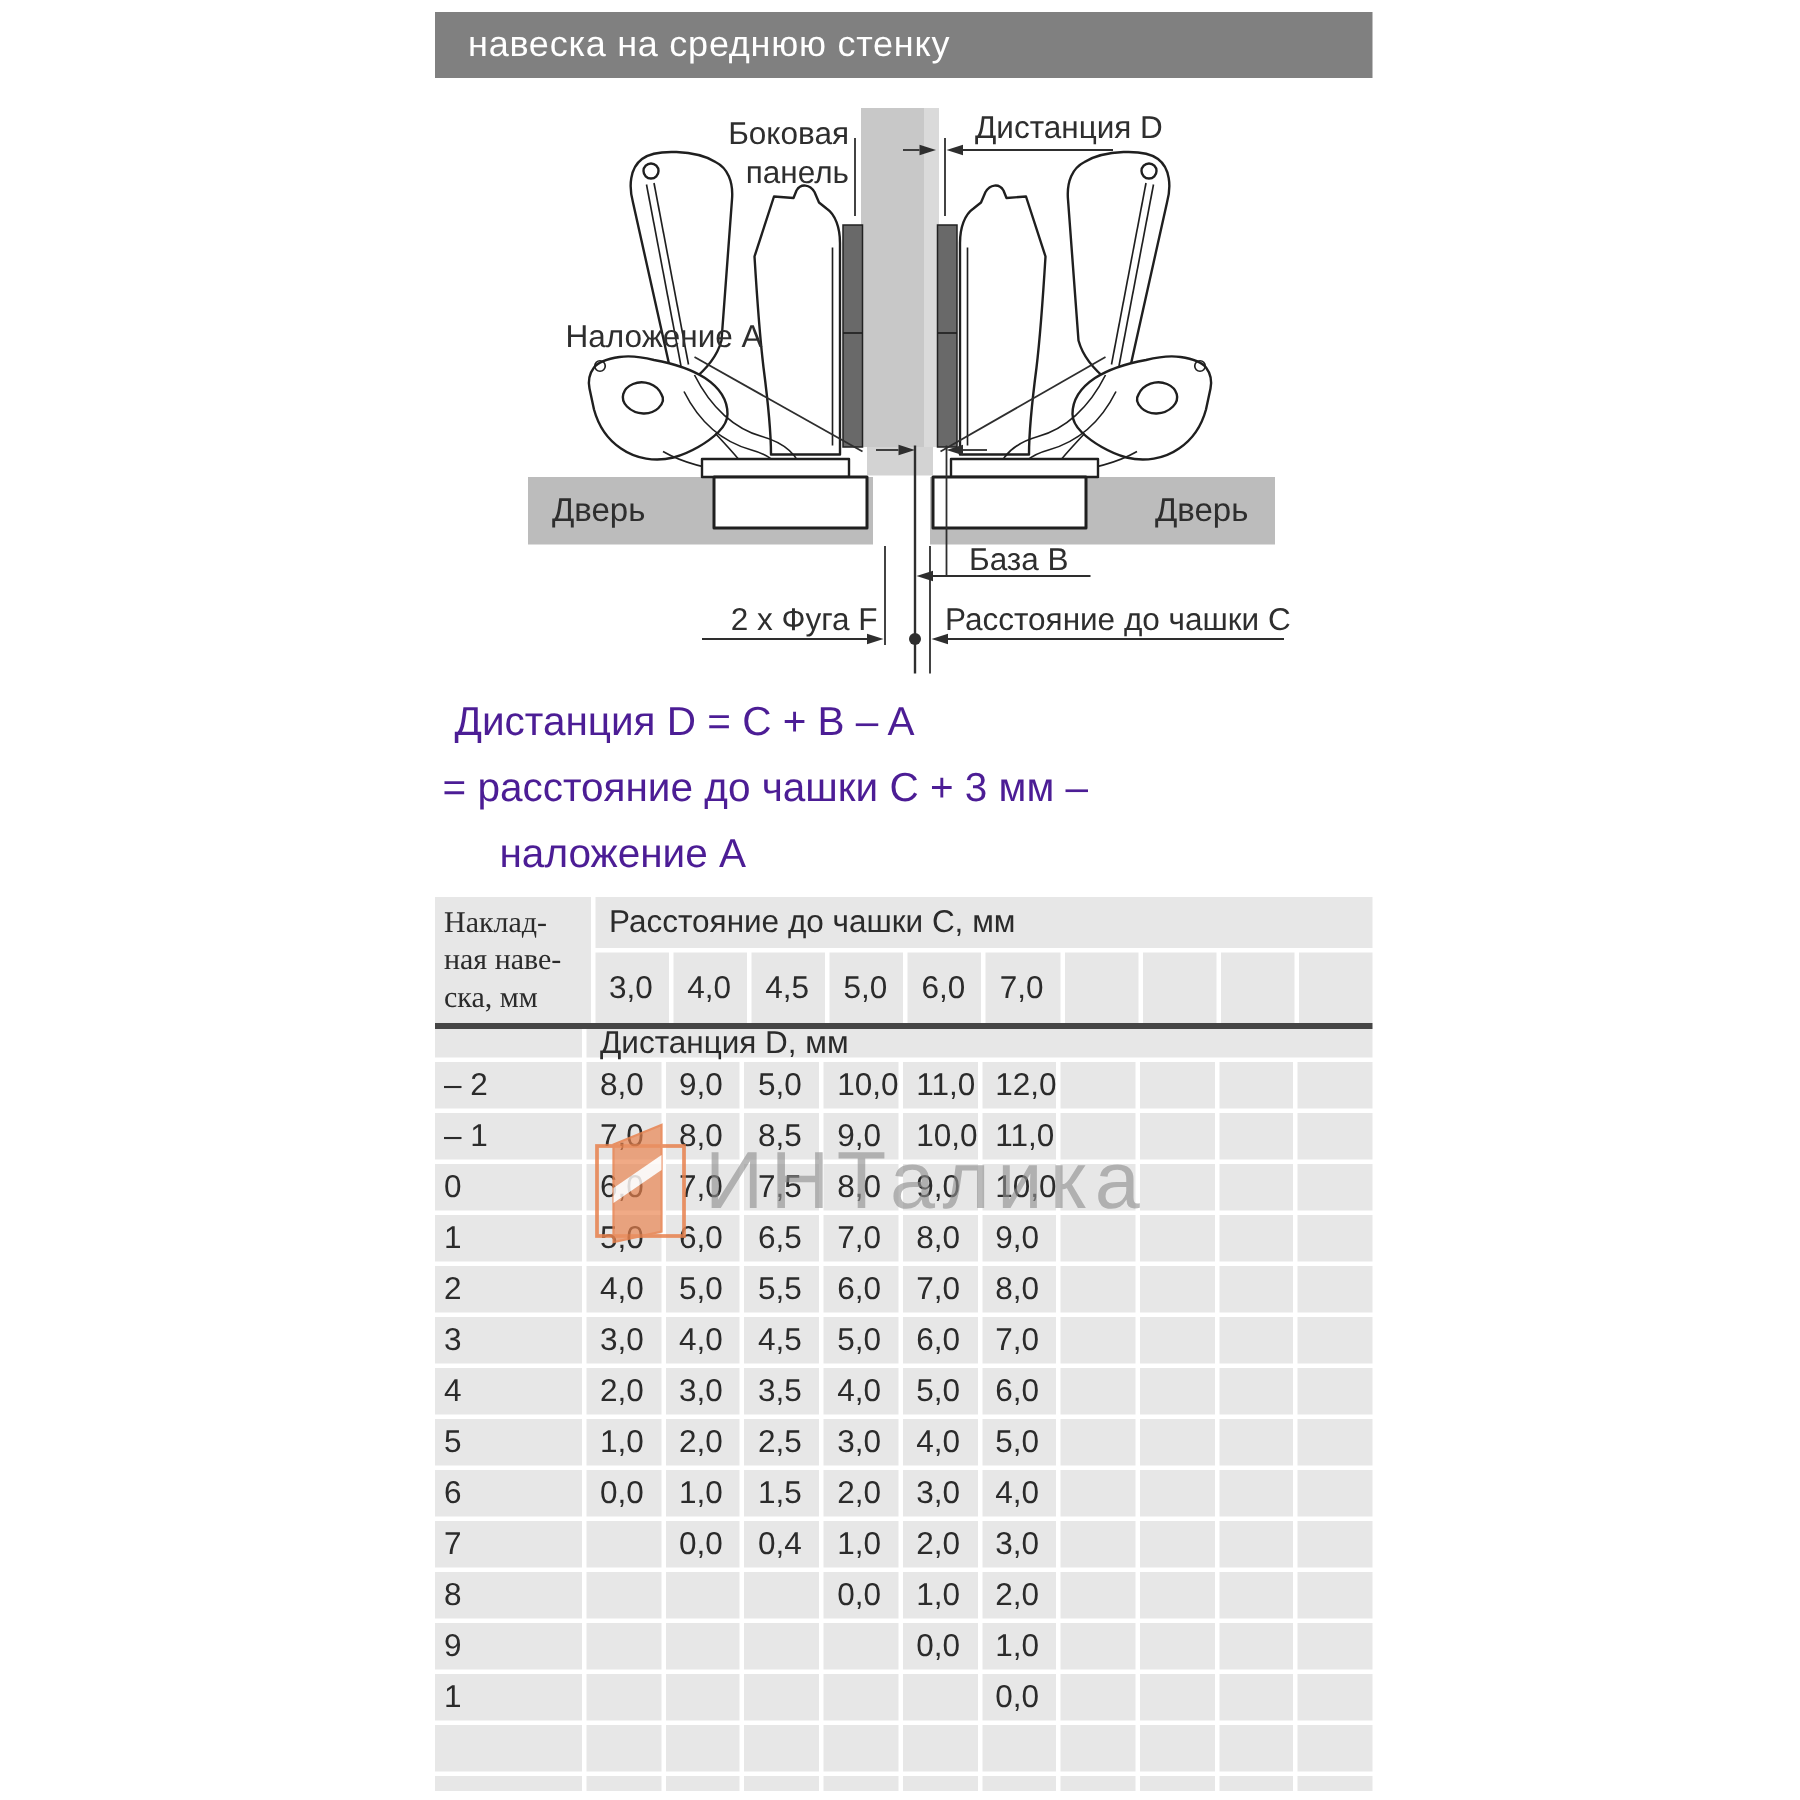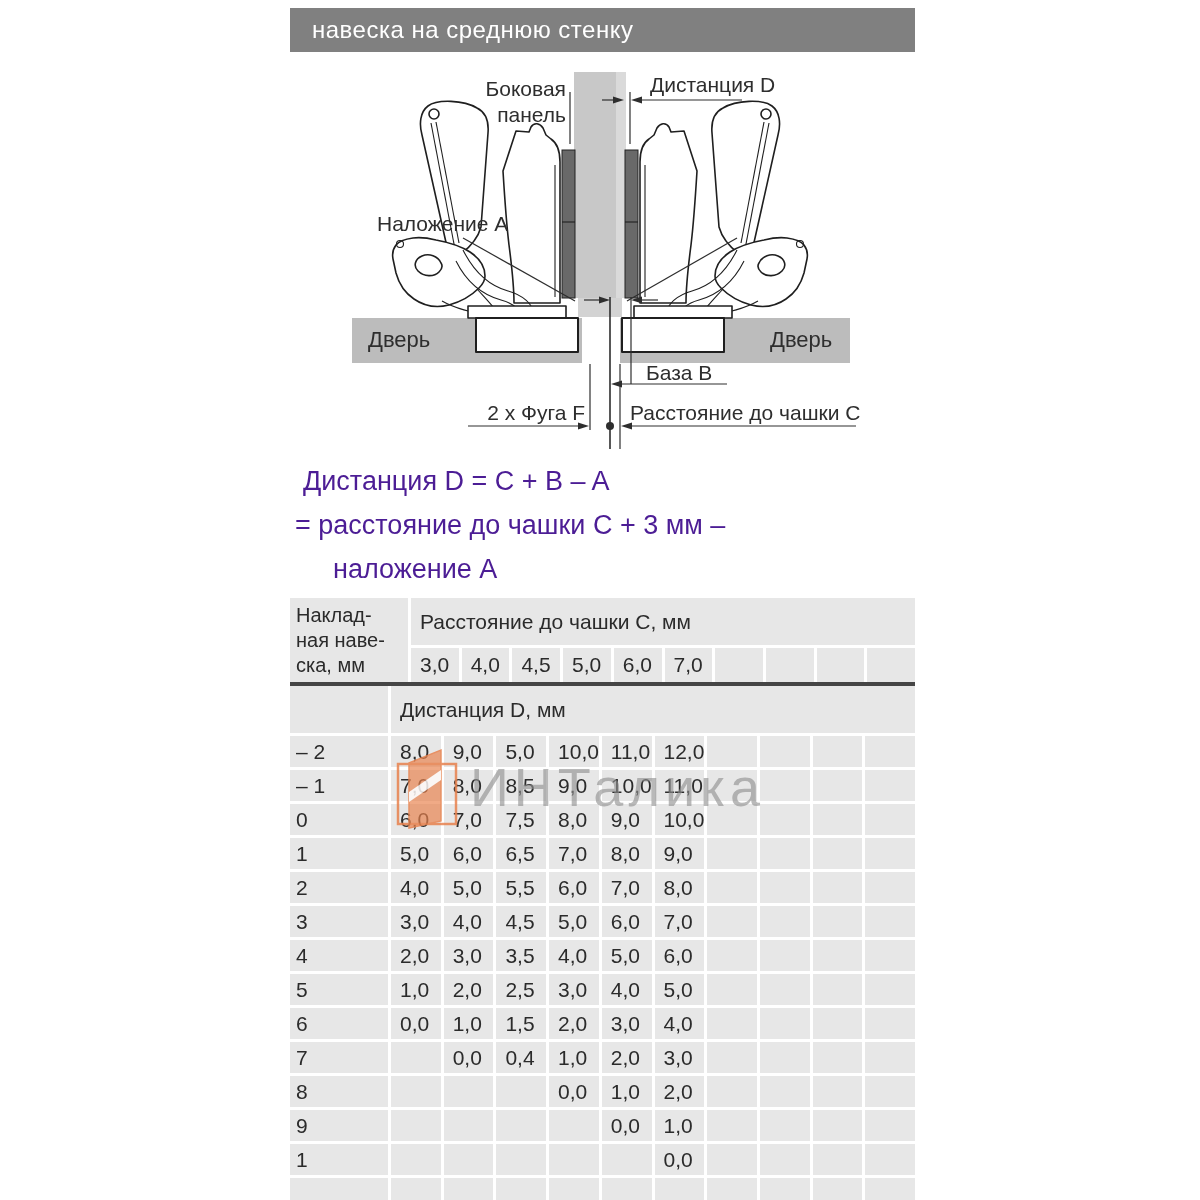--- a/index.html
+++ b/index.html
@@ -22,27 +22,27 @@
   .f-step{fill:var(--panel-step);}
   .f-strip{fill:var(--strip);stroke:#222;stroke-width:1;}
   .f-door{fill:var(--door);}
   
   .formula{position:absolute;left:295px;top:459px;font-size:27px;line-height:44px;color:#4c1d95;}
   .formula .l1{margin-left:8px;}
   .formula .l3{margin-left:38px;}
   
   .dtable{position:absolute;left:290px;top:598px;width:625px;font-size:21px;color:#2b2b2b;}
   .t-head{display:flex;gap:3px;height:84px;}
-  .t-corner{width:98px;background:var(--cell-bg);padding:5px 14px 0 6px;font-size:20px;line-height:25px;}
+  .t-corner{width:98px;background:var(--cell-bg);padding:5px 0 0 6px;font-size:20px;line-height:25px;font-family:Liberation Serif, serif;}
   .t-headright{flex:1;display:flex;flex-direction:column;gap:3px;}
-  .t-group{height:47px;background:var(--cell-bg);display:flex;align-items:center;padding-left:9px;text-align:center;}
+  .t-group{height:34px;background:var(--cell-bg);display:flex;align-items:center;padding-left:9px;text-align:center;}
   .t-cols{flex:1;display:grid;grid-template-columns:repeat(10,1fr);gap:3px;}
   .t-cols .cell{background:var(--cell-bg);display:flex;align-items:center;padding-left:9px;}
   .t-rule{height:4px;background:var(--rule);}
-  .t-span{display:flex;gap:3px;height:47px;margin-bottom:3px;}
+  .t-span{display:flex;gap:3px;height:19px;margin-bottom:3px;}
   .t-span .lab{width:98px;background:var(--cell-bg);}
   .t-span .wide{flex:1;background:var(--cell-bg);display:flex;align-items:center;padding-left:9px;}
   .t-body,.t-strip{display:grid;grid-template-columns:98px repeat(10,1fr);gap:3px;}
   .t-body{grid-auto-rows:31px;}
   .t-strip{grid-auto-rows:10px;margin-top:3px;}
   .t-body .cell,.t-strip .cell{background:var(--cell-bg);display:flex;align-items:center;padding-left:9px;overflow:hidden;}
   .t-body .cell.lab{padding-left:6px;}
   
   .watermark{position:absolute;left:396px;top:748px;display:flex;align-items:flex-start;pointer-events:none;}
   .watermark .wm-text{font-size:54px;font-weight:normal;letter-spacing:5px;line-height:78px;

